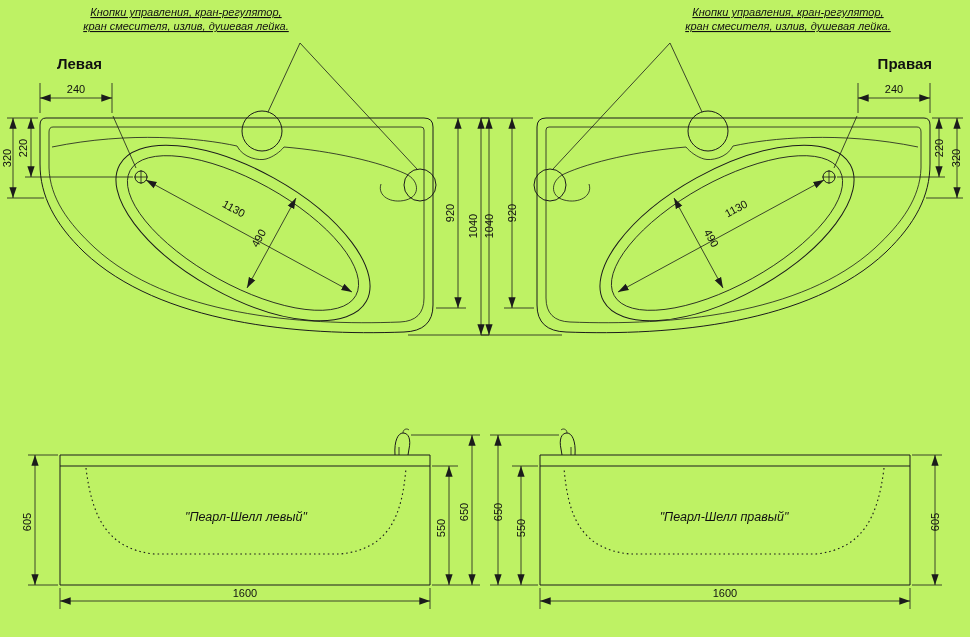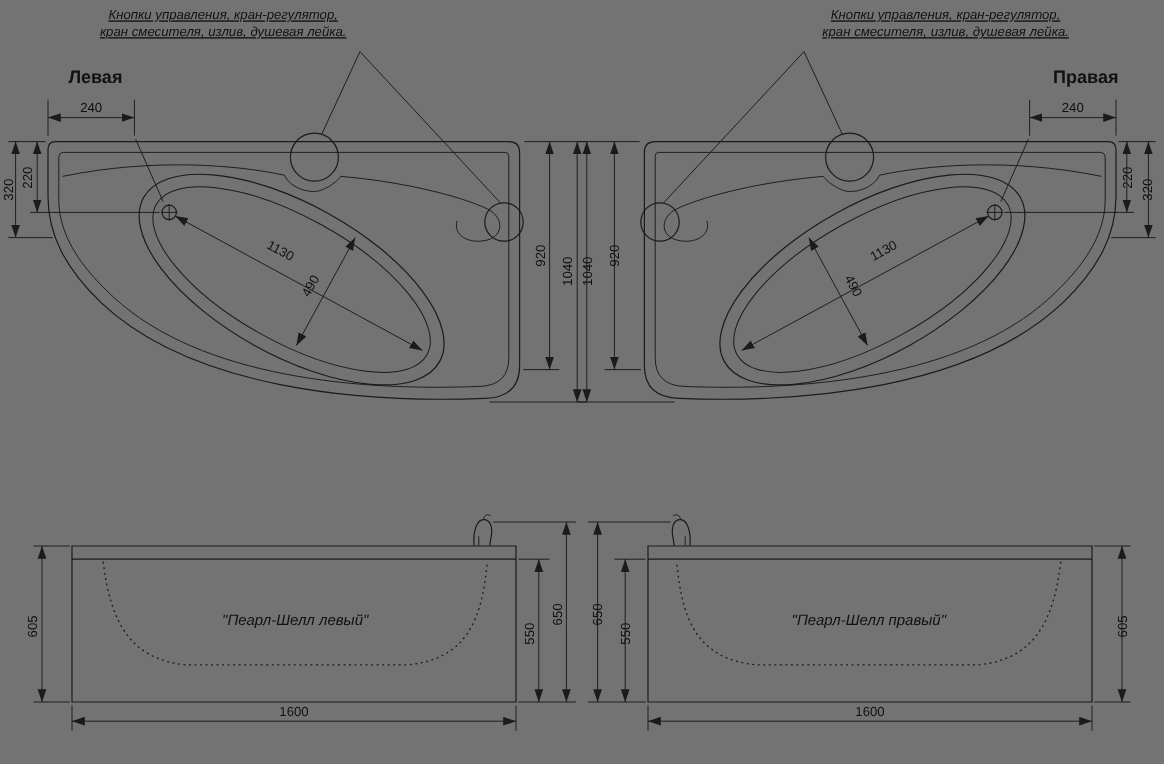--- a/index.html
+++ b/index.html
@@ -4,21 +4,21 @@
 <style>
   html, body {
     margin: 0;
     padding: 0;
     background: #ffffff;
     font-family: "Liberation Sans", sans-serif;
   }
   .stage {
     width: 970px;
     height: 637px;
-    background: #737373;
+    background: #bef264;
     position: relative;
     overflow: hidden;
   }
   svg { display: block; }
   .ln   { stroke: #1b1b1b; stroke-width: 1; fill: none; }
   .thin { stroke: #1b1b1b; stroke-width: 0.8; fill: none; }
   .dotted { stroke: #1b1b1b; stroke-width: 1.1; fill: none; stroke-dasharray: 1.6 3; }
   text { fill: #111111; }
   .dim-text  { font-family: "Liberation Sans", sans-serif; font-size: 11px; text-anchor: middle; }
   .side-label { font-family: "Liberation Sans", sans-serif; font-size: 15px; font-weight: bold; }

